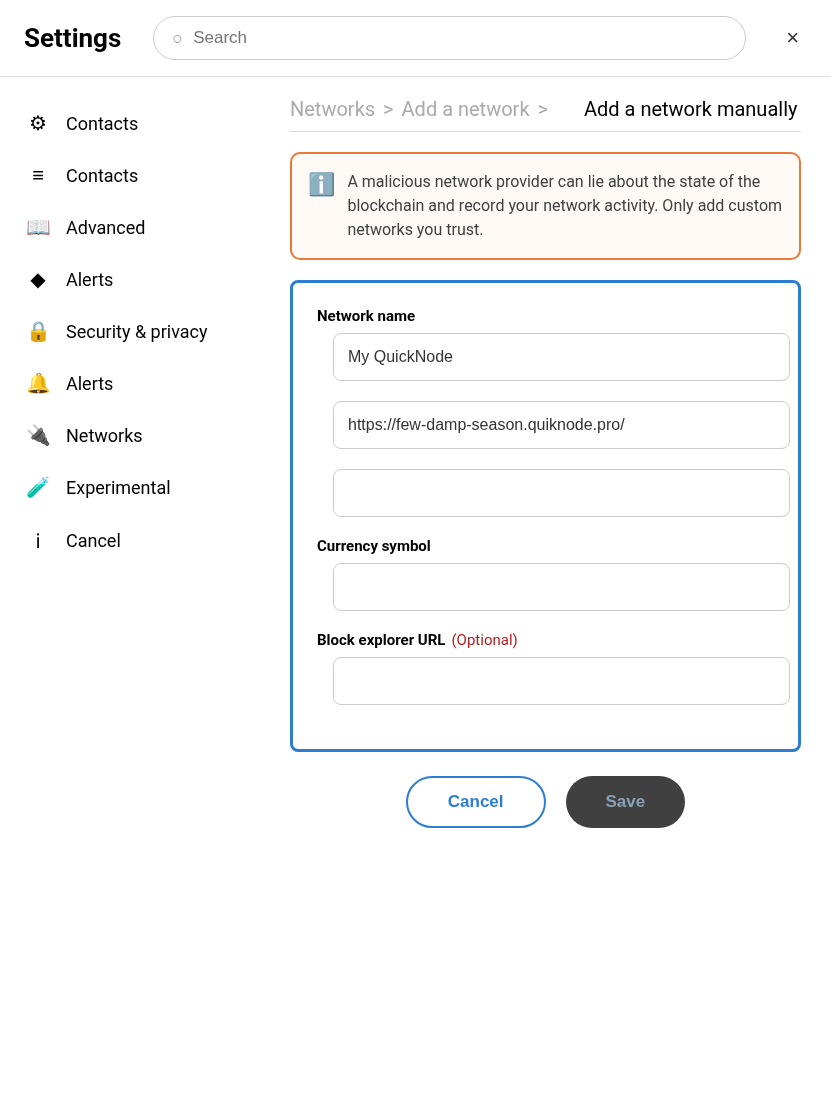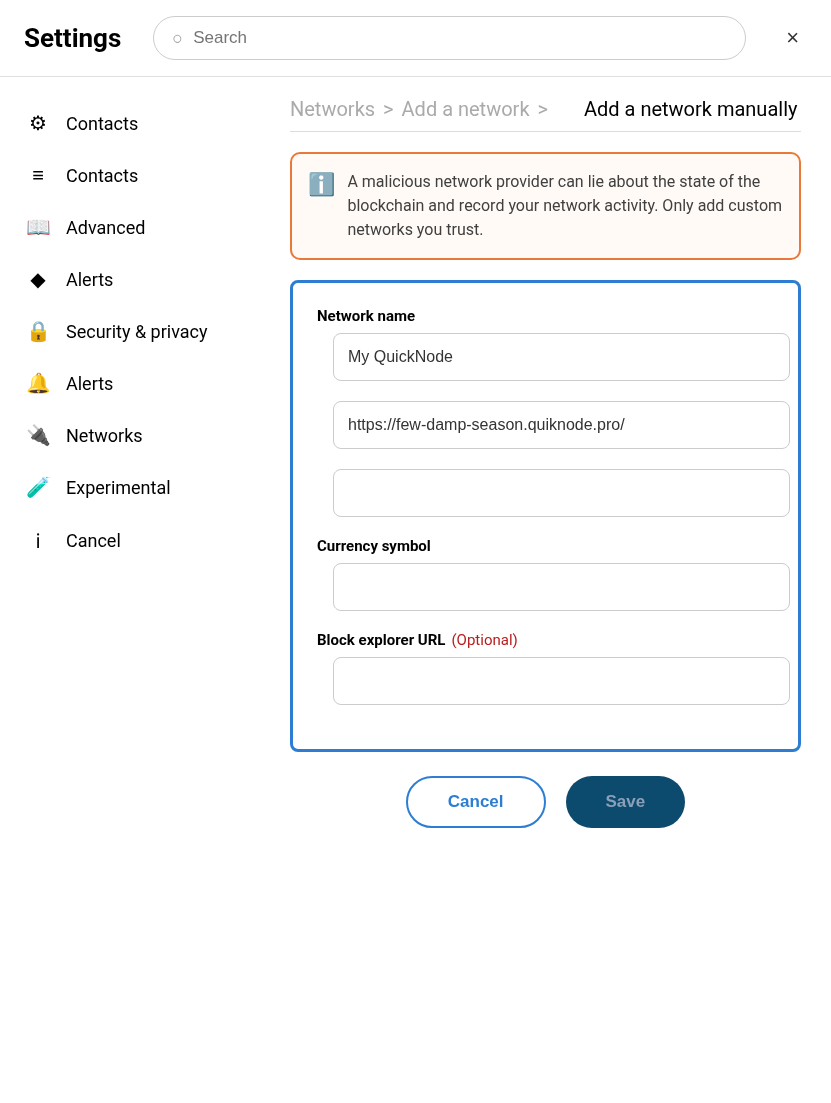--- a/index.html
+++ b/index.html
@@ -210,21 +210,21 @@
       background: #fff;
       color: #2d7dd2;
       border-radius: 30px;
       padding: 14px 40px;
       font-size: 17px;
       font-weight: 600;
       cursor: pointer;
     }
     .btn-save {
       border: none;
-      background: #0c4a6e;
+      background: #404040;
       color: #8aa0b8;
       border-radius: 30px;
       padding: 14px 40px;
       font-size: 17px;
       font-weight: 600;
       cursor: default;
     }
   </style>
 </head>
 <body>

